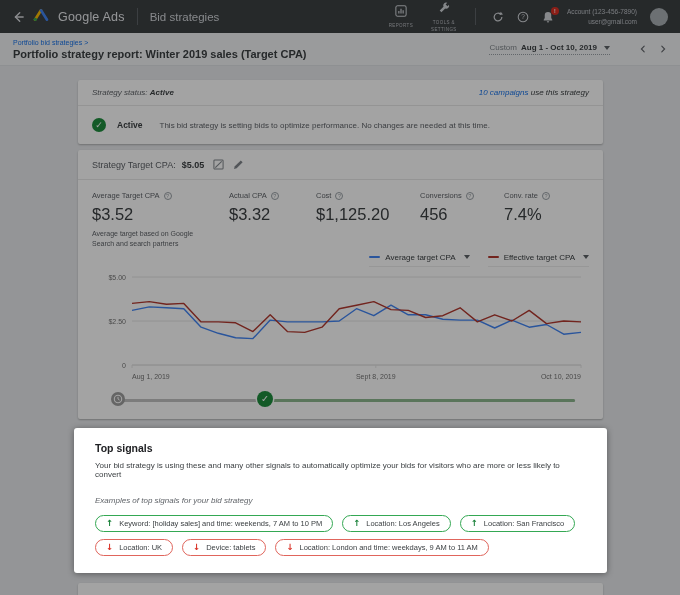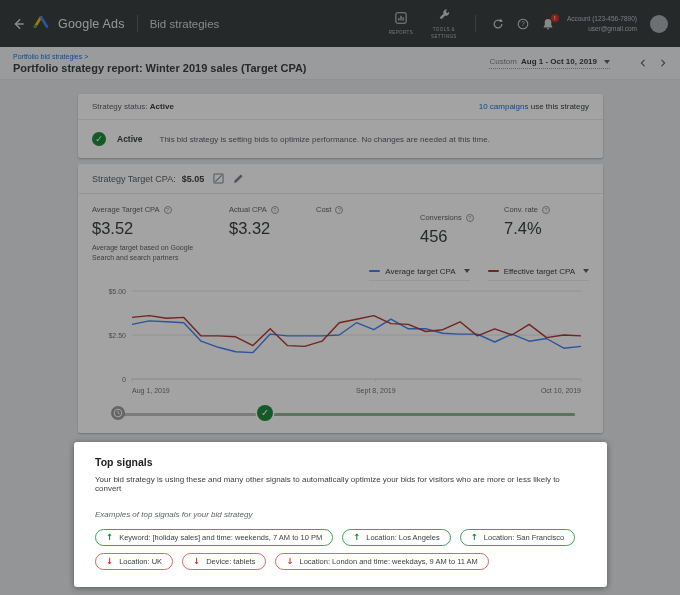--- a/index.html
+++ b/index.html
@@ -1,21 +1,21 @@
 <!DOCTYPE html>
 <html><head>
 <meta charset="utf-8">
 <style>
   * { margin:0; padding:0; box-sizing:border-box; }
   html,body { width:680px; height:595px; }
   body { font-family:"Liberation Sans","DejaVu Sans",sans-serif; background:#e8eaed; overflow:hidden; }
   .screen { position:relative; width:680px; height:595px; background:#e8eaed; }
 
   
-  .topbar { height:47px; background:#3c4043; display:flex; align-items:center; padding:0 12px; }
+  .topbar { height:33px; background:#3c4043; display:flex; align-items:center; padding:0 12px; }
   .tb-left { display:flex; align-items:center; gap:9px; }
   .back-ic { color:#dadce0; display:flex; }
   .brand { font-size:12.5px; color:#e8eaed; letter-spacing:.2px; }
   .tb-div { width:1px; height:17px; background:#5f6368; margin:0 3px; }
   .section { font-size:11.5px; color:#d2d5d9; font-weight:500; }
   .tb-right { margin-left:auto; display:flex; align-items:center; gap:13px; }
   .tb-iconbtn { display:flex; flex-direction:column; align-items:center; gap:2px; color:#cfd3d7; width:30px; }
   .tb-iconbtn .lbl { font-size:4.5px; letter-spacing:.4px; text-align:center; line-height:1.4; color:#b8bcc0; }
   .tb-ic { color:#d2d5d9; display:flex; }
   .bell-wrap { position:relative; display:flex; }
@@ -32,39 +32,39 @@
   .dr-label { color:#80868b; }
   .dr-value { color:#3c4043; font-weight:bold; }
   .caret { width:0; height:0; border-left:3.5px solid transparent; border-right:3.5px solid transparent; border-top:4.5px solid #5f6368; margin-left:3px; }
   .dr-nav { display:flex; align-items:center; gap:12px; margin-left:6px; color:#5f6368; }
 
   
   .content { padding:14px 77px 0 78px; }
   .card { background:#fff; border-radius:2px; box-shadow:0 1px 2px rgba(0,0,0,.25); }
 
   
-  .status-row1 { display:flex; justify-content:space-between; align-items:center; padding:8px 14px; font-size:8px; color:#5f6368; }
+  .status-row1 { display:flex; justify-content:space-between; align-items:center; padding:8px 14px; font-size:8px; color:#5f6368;font-style:italic; }
   .status-bold { color:#3c4043; font-weight:bold; }
   .campaigns a, .campaigns-link { color:#1a73e8; text-decoration:none; }
   .campaigns-suffix { color:#3c4043; }
   .card-div { border-top:1px solid #e8e8e8; }
   .status-row2 { display:flex; align-items:center; padding:12px 14px; gap:11px; }
   .check-circle { width:14px; height:14px; border-radius:50%; background:#1e8e3e; color:#fff; font-size:9px; display:flex; align-items:center; justify-content:center; font-family:"DejaVu Sans",sans-serif; flex:0 0 auto; }
   .banner-title { font-size:8.5px; font-weight:bold; color:#3c4043; margin-right:6px; }
   .banner-text { font-size:8px; color:#5f6368; }
 
   
   .strategy-card { margin-top:6px; padding-bottom:8px; }
   .strat-header { display:flex; align-items:center; gap:6px; padding:9px 14px; font-size:9px; }
   .strat-label { color:#5f6368; }
   .strat-value { color:#3c4043; font-weight:bold; }
   .strat-ic { color:#80868b; display:flex; margin-left:3px; }
   .metrics { display:flex; padding:11px 14px 0 14px; }
   .metric { padding-right:10px; }
-  .m1 { width:137px; } .m2 { width:87px; } .m3 { width:104px; } .m4 { width:84px;margin-top:8px; }
+  .m1 { width:137px; } .m2 { width:87px; } .m3 { width:104px; } .m4 { width:84px; }
   .metric-label { display:flex; align-items:center; gap:4px; font-size:7.5px; color:#5f6368; }
   .help-ic { width:8px; height:8px; border:1px solid #9aa0a6; border-radius:50%; color:#9aa0a6; font-size:5.5px; display:inline-flex; align-items:center; justify-content:center; flex:0 0 auto; }
   .metric-value { font-size:16.5px; color:#3c4043; margin-top:5px; }
   .metric-caption { font-size:7px; color:#5f6368; margin-top:5px; line-height:1.4; max-width:120px; }
   .legend-row { display:flex; justify-content:flex-end; align-items:center; gap:18px; padding:4px 14px 2px; }
   .legend-item { display:flex; align-items:center; gap:5px; font-size:8px; color:#3c4043; border-bottom:1px solid #ececec; padding-bottom:4px; }
   .legend-dash { width:11px; height:2.5px; border-radius:1px; }
   .chart-wrap { padding:0 14px; }
   .chart-wrap svg { display:block; width:100%; }
   .tick-label { font-size:7px; fill:#757575; }
@@ -253,20 +253,21 @@
               <span>Actual CPA</span>
               <span class="help-ic">?</span>
             </div>
           <div class="metric-value">$3.32</div>
         </div>
         <div class="metric m3">
           <div class="metric-label">
               <span>Cost</span>
               <span class="help-ic">?</span>
             </div>
+          <div class="metric-value">$1,125.20</div>
         </div>
         <div class="metric m4">
           <div class="metric-label">
               <span>Conversions</span>
               <span class="help-ic">?</span>
             </div>
           <div class="metric-value">456</div>
         </div>
         <div class="metric m5">
           <div class="metric-label">

